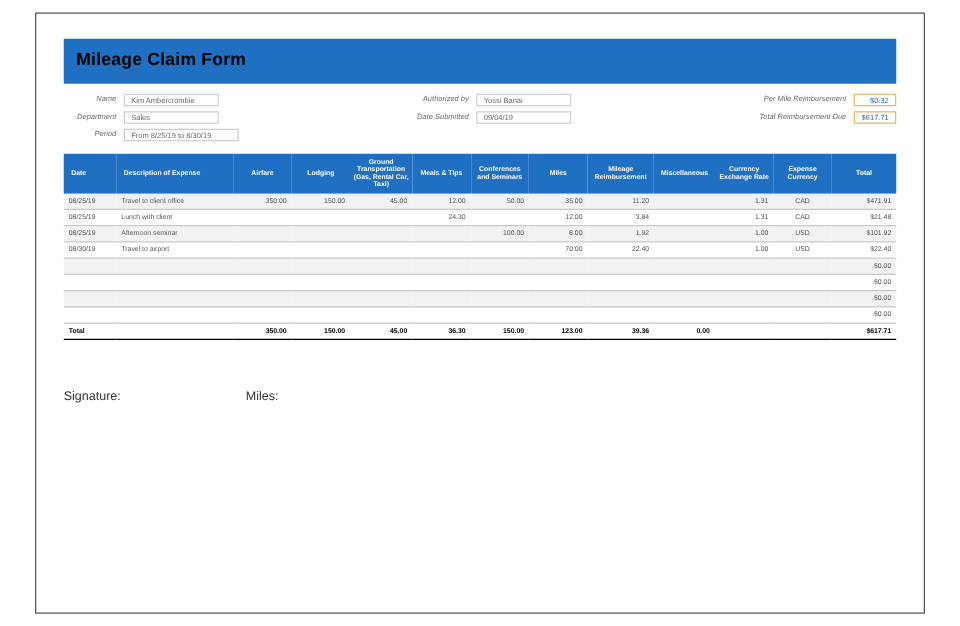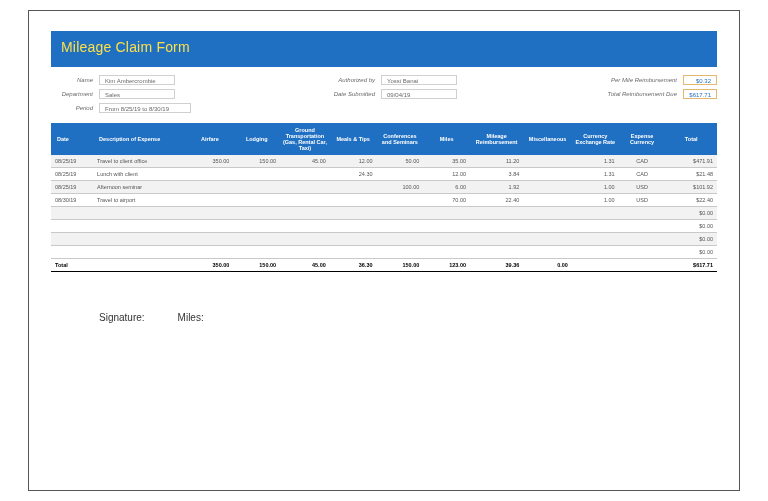--- a/index.html
+++ b/index.html
@@ -1,38 +1,38 @@
 <!DOCTYPE html>
 <html><head>
 <meta charset="utf-8">
 <style>
   * { box-sizing: border-box; margin: 0; padding: 0; }
   body { background: #fff; font-family: "Segoe UI", Arial, sans-serif; width: 768px; height: 501px; position: relative; }
   .page-border { position: absolute; left: 28px; top: 10px; right: 28px; bottom: 10px; border: 1px solid #555; padding: 20px 22px 10px 22px; background: #fff; }
-  .title-bar { background: #1f6fc2; color: #fde047; font-size: 14px; font-weight: 400; padding: 8px 10px 12px 10px; letter-spacing: .2px; }
+  .title-bar { background: #1f6fc2; color: #000000; font-size: 14px; font-weight: 700; padding: 8px 10px 12px 10px; letter-spacing: .2px; }
   .meta { display: flex; gap: 36px; margin-top: 8px; font-size: 6px; color: #6a6a6a; }
   .meta-col { display: flex; flex-direction: column; gap: 4px; }
   .meta-row { display: flex; align-items: center; gap: 6px; }
   .meta-label { width: 42px; text-align: right; font-style: italic; }
   .meta-label.w2 { width: 56px; }
   .meta-label.w3 { width: 92px; }
   .meta-box { border: 1px solid #d0d0d0; padding: 2px 5px; min-width: 76px; height: 10px; line-height: 6px; background: #fff; }
   .meta-box.calc { border-color: #e3b86a; color: #1f6fc2; min-width: 34px; text-align: right; }
   .spacer { flex: 1; }
   .table { margin-top: 10px; width: 100%; border-collapse: collapse; font-size: 5.5px; }
   .table th { background: #1f6fc2; color: #fff; font-weight: 600; text-align: center; padding: 4px 2px; vertical-align: middle; line-height: 1.1; }
   .table th.left { text-align: left; padding-left: 6px; }
   .table td { border-bottom: 1px solid #c9c9c9; padding: 3px 4px; height: 12px; color: #555; background: #fff; }
   .table tr.alt td { background: #f2f2f2; }
   .table td.r { text-align: right; }
   .table td.l { text-align: left; }
   .table td.c { text-align: center; }
   .table tr.empty td { color: #555; }
   .table tr.total td { background: #fff; border-top: 1.5px solid #000; border-bottom: 1.5px solid #000; font-weight: 700; color: #000; }
-  .sig { display: flex; gap: 33px; margin-top: 40px; margin-left: 48px; font-size: 10px; color: #333; text-align: center; }
+  .sig { display: flex; gap: 100px; margin-top: 40px; font-size: 10px; color: #333; text-align: center; }
   .col-date { width: 36px; }
   .col-desc { width: 80px; }
   .col-n { width: 40px; }
   .col-total { width: 44px; }
 </style>
 </head>
 <body>
 
 <div class="page-border">
 

